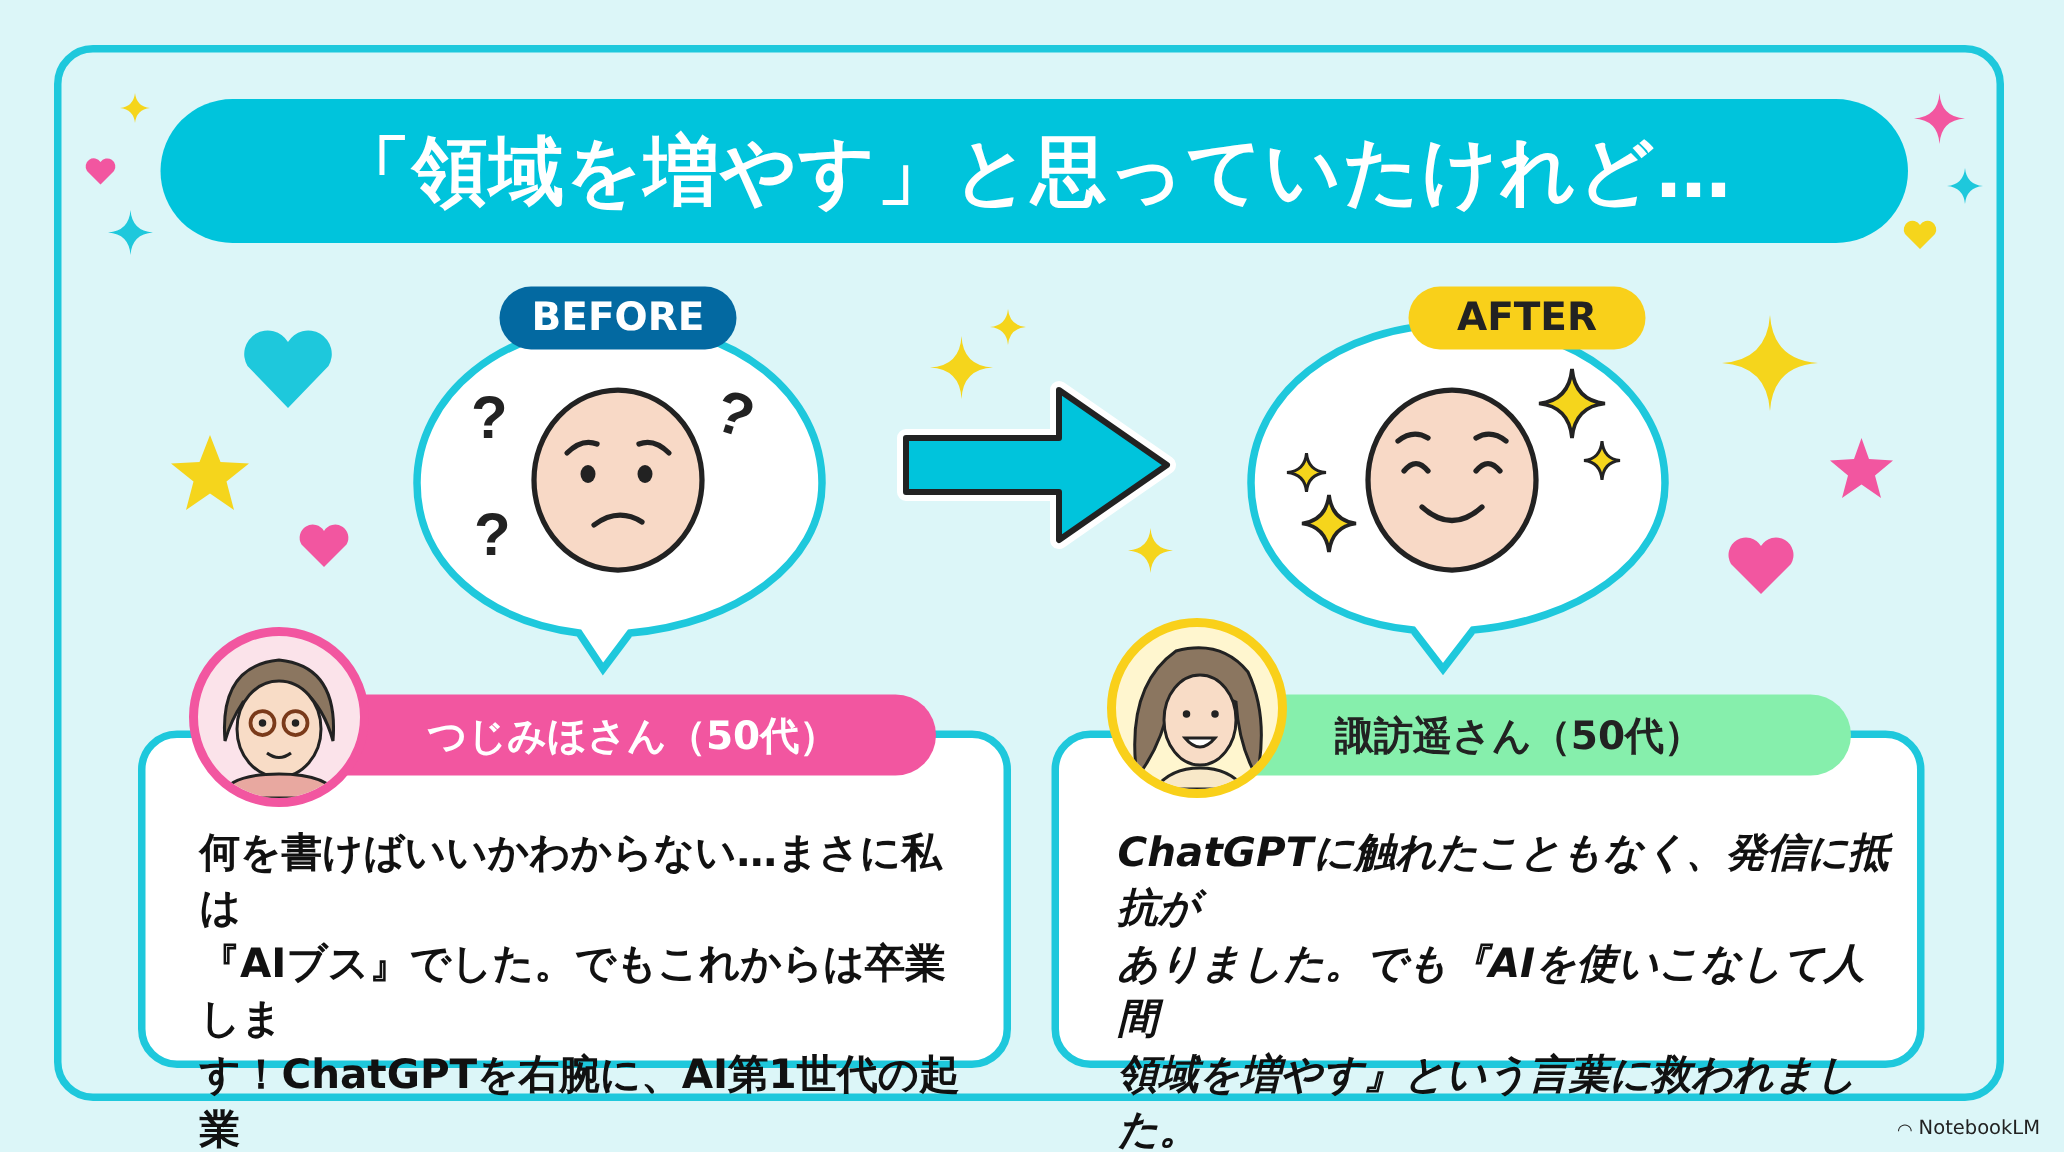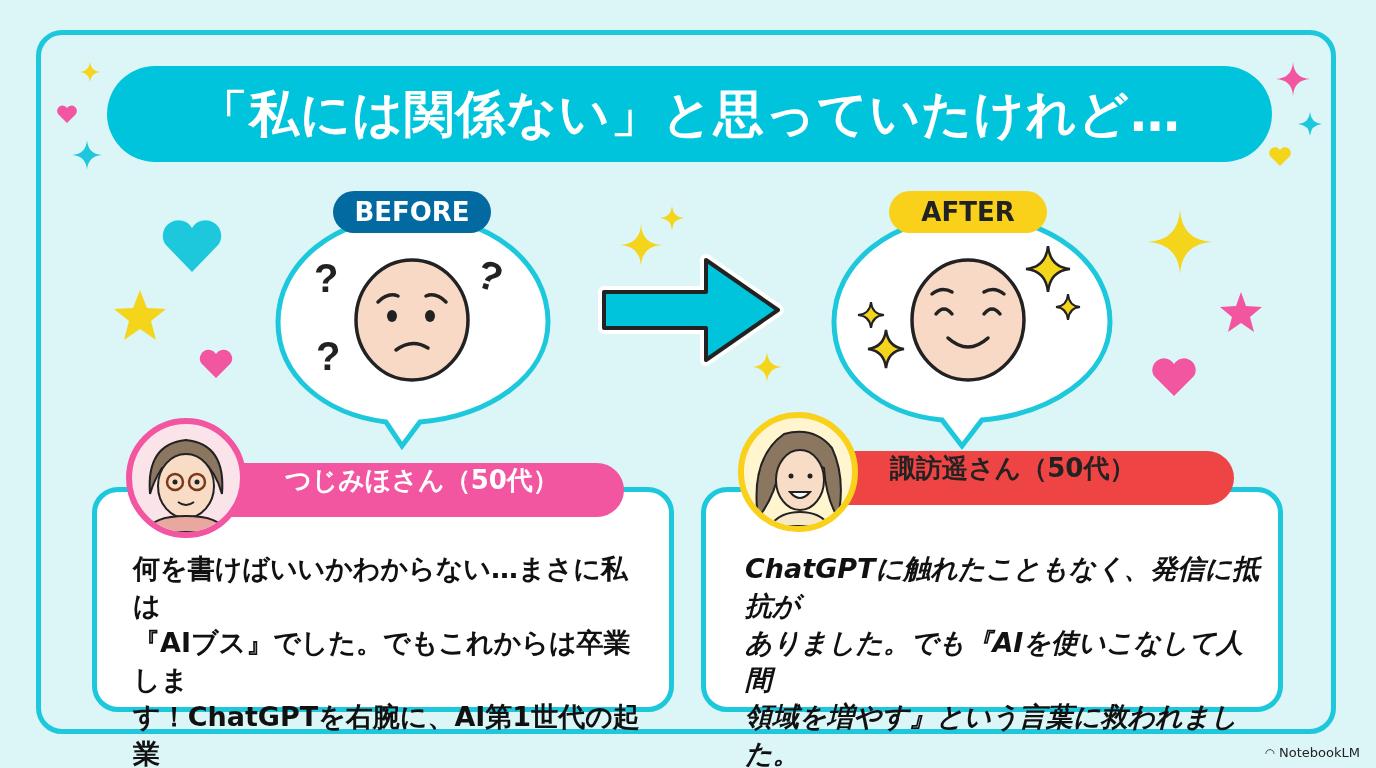--- a/index.html
+++ b/index.html
@@ -2,27 +2,27 @@
 <html><head>
 <meta charset="utf-8">
 <style>
   html, body { margin:0; padding:0; }
   body { width:1376px; height:768px; background:#dcf6f8; position:relative; overflow:hidden; font-family:"DejaVu Sans","Liberation Sans",sans-serif; }
   .frame { position:absolute; left:36px; top:30px; width:1300px; height:704px; border:5px solid #1ec8dc; border-radius:26px; box-sizing:border-box; background:#dcf6f8; }
   .title-pill { position:absolute; left:107px; top:66px; width:1165px; height:96px; background:#00c4dc; border-radius:48px; display:flex; align-items:center; justify-content:center; }
   .title-text { color:#fff; font-weight:bold; font-size:50px; letter-spacing:1px; }
   .label-pill { position:absolute; height:42px; border-radius:21px; display:flex; align-items:center; justify-content:center; font-weight:bold; font-size:26px; }
   .before-pill { left:333px; top:191px; width:158px; background:#0369a1; color:#fff; }
-  .after-pill { left:889px; top:191px; width:158px; background:#f9d01a; color:#222; }
+  .after-pill { left:939px; top:191px; width:158px; background:#f9d01a; color:#222; }
   .card { position:absolute; background:#fff; border:5px solid #1ec8dc; border-radius:26px; box-sizing:border-box; }
   .card-left { left:92px; top:487px; width:582px; height:225px; }
   .card-right { left:701px; top:487px; width:582px; height:225px; }
-  .name-pill { position:absolute; height:54px; border-radius:27px; display:flex; font-weight:bold; font-size:26px; box-sizing:border-box; }
+  .name-pill { position:absolute; height:54px; border-radius:27px; display:flex; align-items:center; font-weight:bold; font-size:26px; box-sizing:border-box; }
   .name-left { left:190px; top:463px; width:434px; background:#f256a0; color:#fff; padding-left:95px; }
-  .name-right { left:800px; top:451px; width:434px; background:#ef4444; color:#222; padding-left:90px; }
+  .name-right { left:800px; top:463px; width:434px; background:#86efac; color:#222; padding-left:90px; }
   .avatar { position:absolute; width:120px; height:120px; border-radius:50%; box-sizing:border-box; overflow:hidden; }
   .avatar-left { left:126px; top:418px; border:6px solid #f256a0; background:#fbe3ea; }
   .avatar-right { left:738px; top:412px; border:6px solid #f9d01a; background:#fff6cf; }
   .quote { position:absolute; font-weight:bold; font-size:27px; line-height:37px; color:#111; white-space:pre-line; }
   .quote-left { left:133px; top:550px; width:520px; }
   .quote-right { left:745px; top:550px; width:520px;font-style:italic; }
   .brand { position:absolute; right:16px; bottom:8px; font-size:13px; color:#222; display:flex; align-items:center; gap:4px; }
   svg { position:absolute; overflow:visible; }
 </style>
 </head>
@@ -70,21 +70,21 @@
     <path d="M21 0 Q22 20 42 21 Q22 22 21 42 Q20 22 0 21 Q20 20 21 0Z" fill="#f5d51c"></path>
   </svg>
 <svg style="left:660px;top:206px" width="24" height="24">
     <path d="M12 0 Q13 11 24 12 Q13 13 12 24 Q11 13 0 12 Q11 11 12 0Z" fill="#f5d51c"></path>
   </svg>
 <svg style="left:752px;top:352px" width="30" height="30">
     <path d="M15 0 Q16 14 30 15 Q16 16 15 30 Q14 16 0 15 Q14 14 15 0Z" fill="#f5d51c"></path>
   </svg>
 
 <div class="title-pill">
-  <span class="title-text">「私には関係ない」と思っていたけれど…</span>
+  <span class="title-text">「領域を増やす」と思っていたけれど…</span>
 </div>
 
 <svg style="left:274px;top:210px" width="278" height="240">
   <path d="M139 6 C 60 6 4 54 4 112 C 4 166 50 204 112 212 L 128 236 L 146 212 C 216 206 274 166 274 112 C 274 54 218 6 139 6 Z" fill="#fff" stroke="#1ec8dc" stroke-width="5"></path>
 </svg>
 <div class="label-pill before-pill">BEFORE</div>
 <svg style="left:352px;top:258px" width="120" height="124">
   <ellipse cx="60" cy="62" rx="56" ry="60" fill="#f8d9c6" stroke="#222" stroke-width="3.5"></ellipse>
   <path d="M26 44 Q36 34 46 38" stroke="#222" stroke-width="3.5" fill="none" stroke-linecap="round"></path>
   <path d="M74 38 Q84 34 94 44" stroke="#222" stroke-width="3.5" fill="none" stroke-linecap="round"></path>

